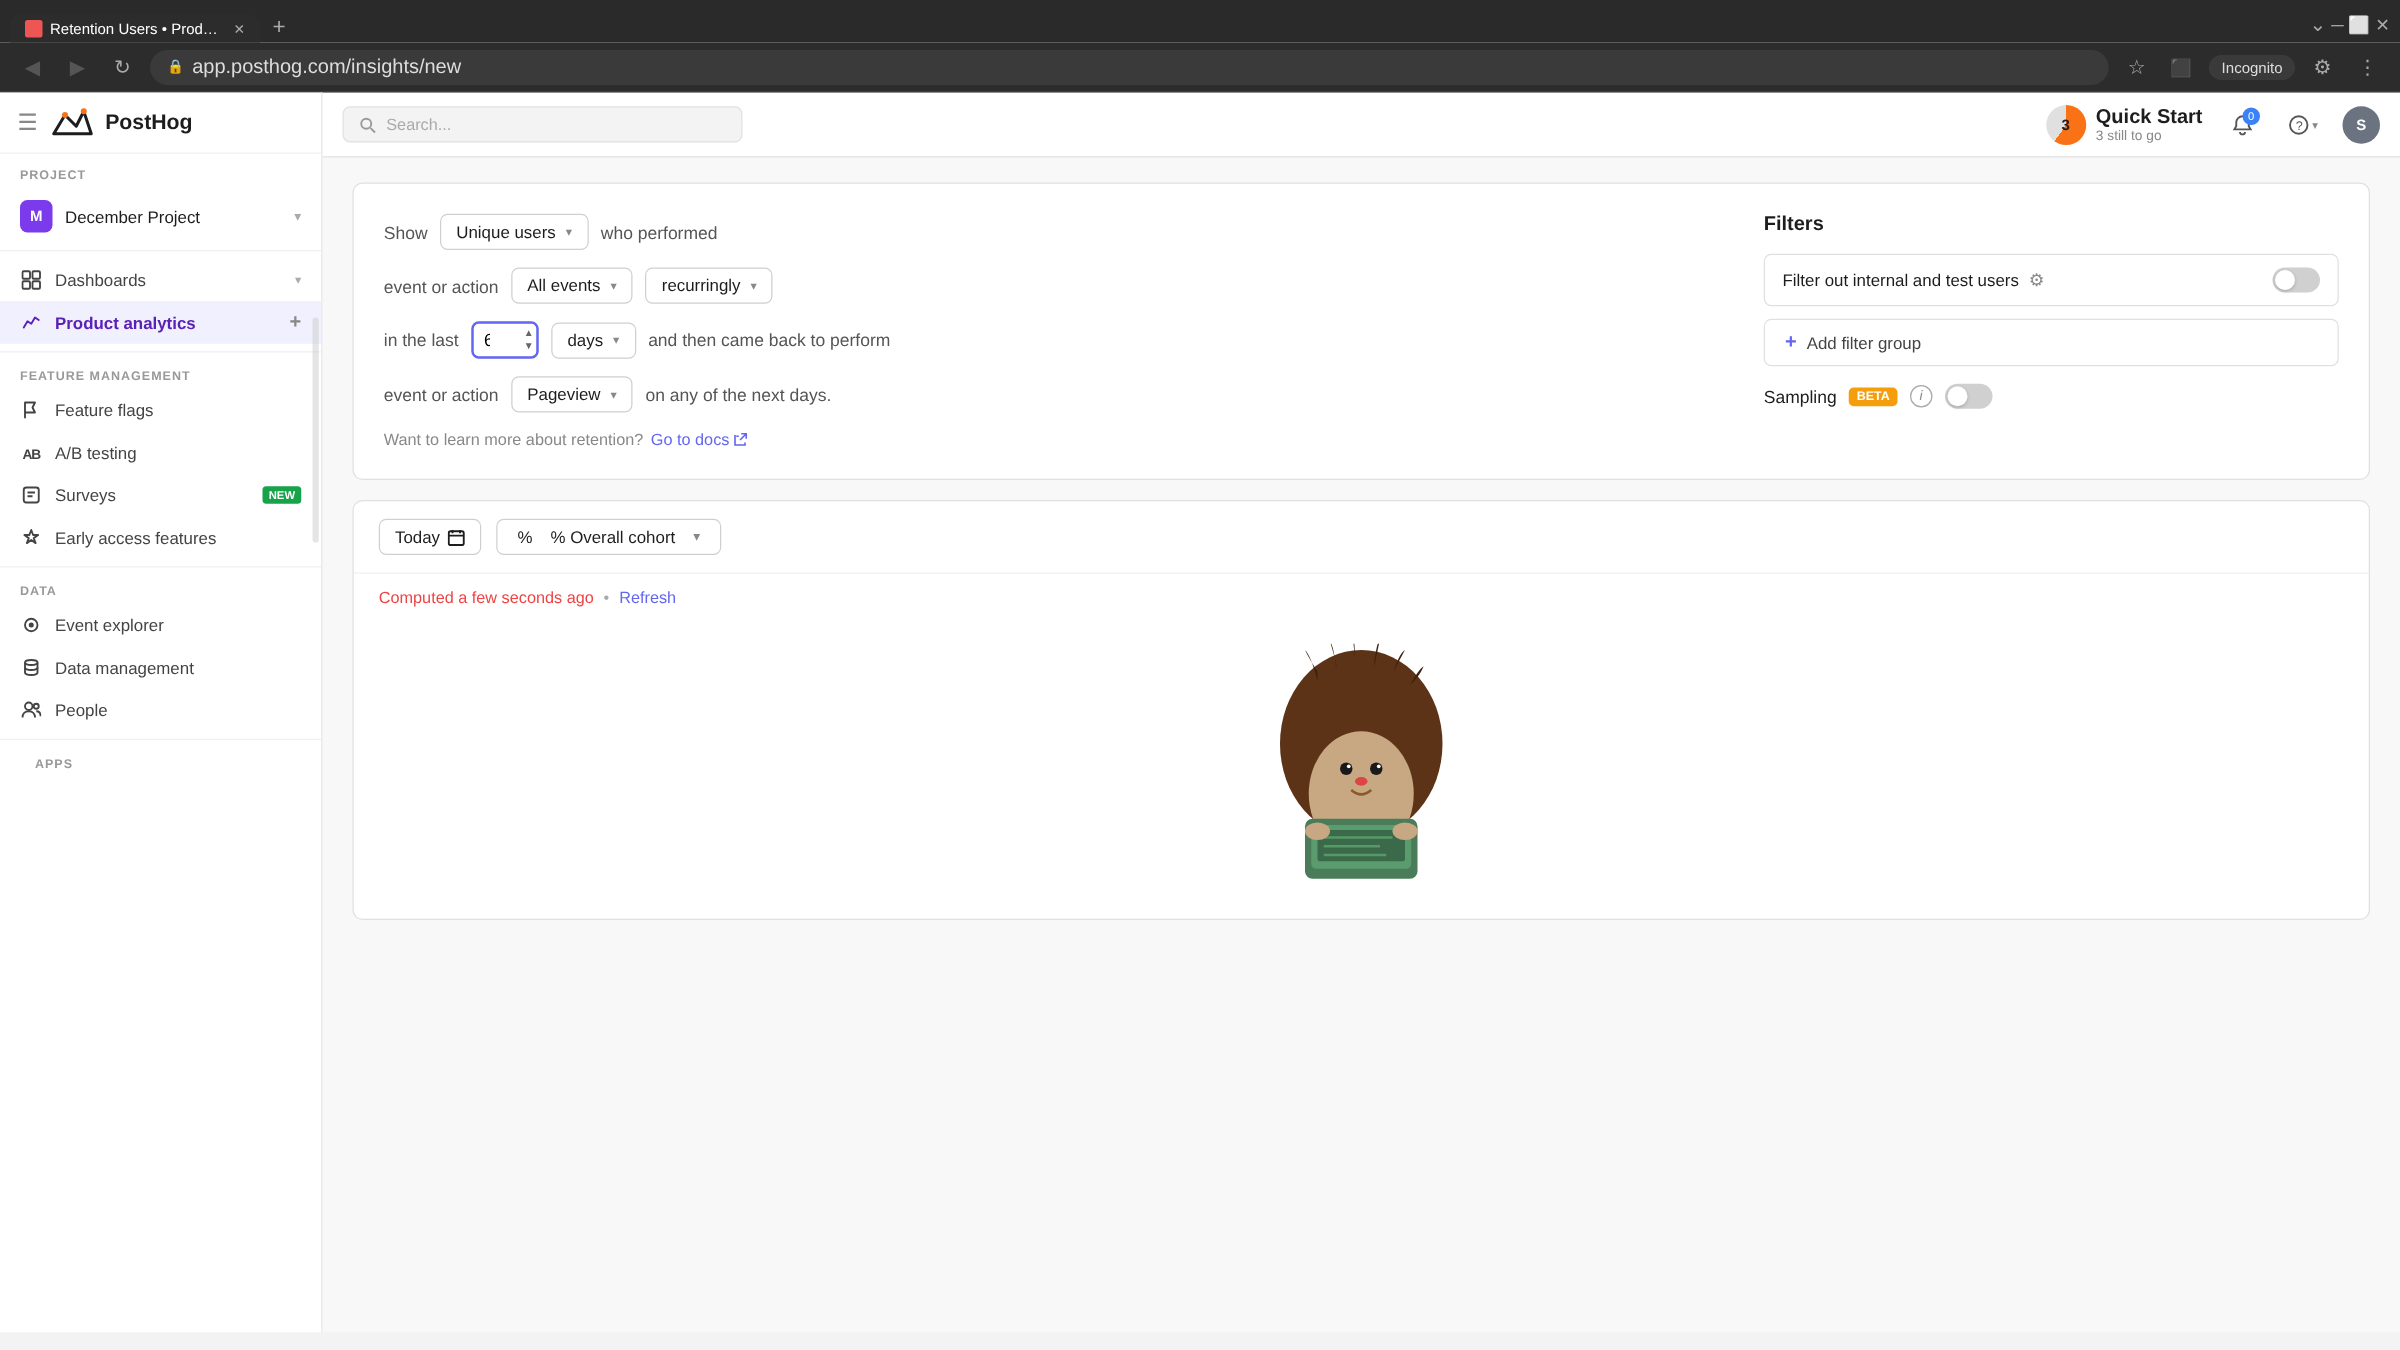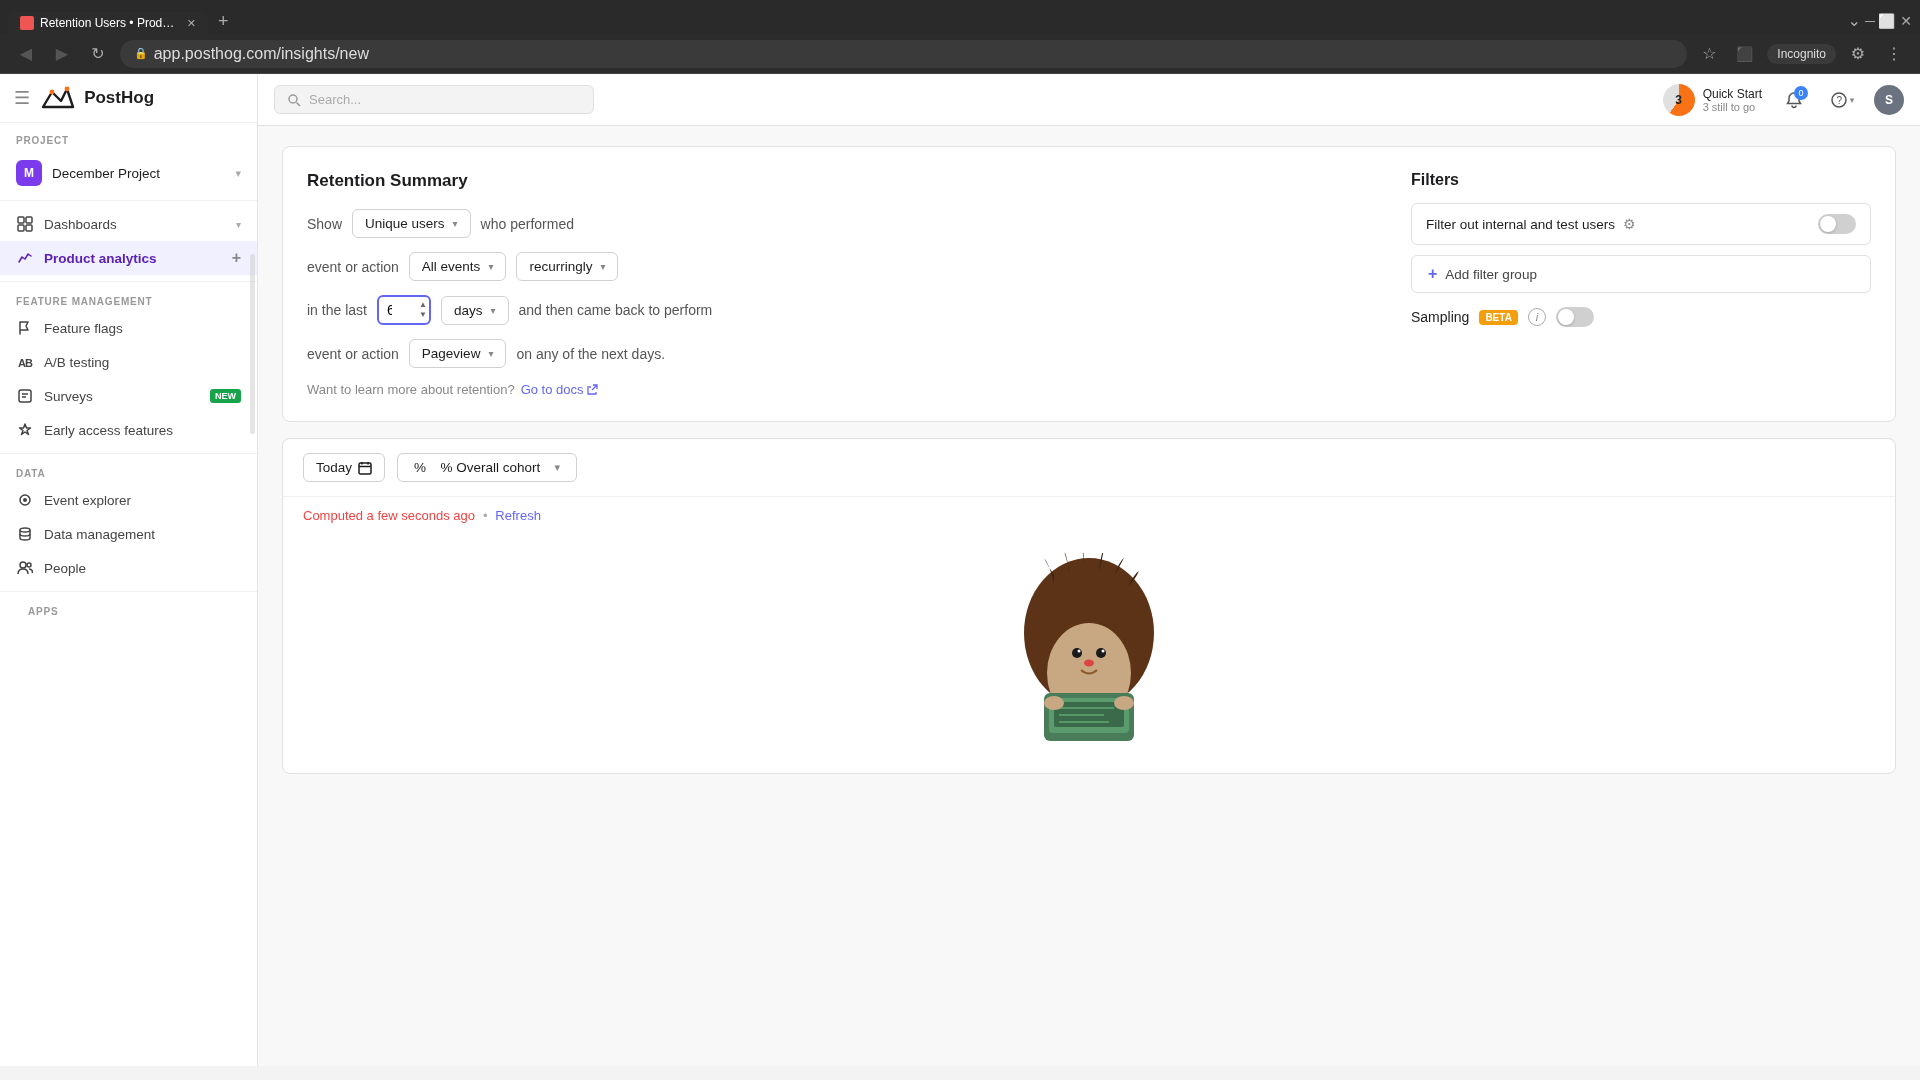--- a/index.html
+++ b/index.html
@@ -261,21 +261,21 @@
             <line x1="9.5" y1="9.5" x2="13" y2="13" stroke="#999" stroke-width="1.5"></line>
           </svg>
         <span style="color:#aaa;font-size:13px;">Search...</span>
       </div>
       <div class="header-right">
         <div class="quick-start">
           <div style="width:32px;height:32px;border-radius:50%;background:conic-gradient(#f97316 0deg 216deg,#e0e0e0 216deg 360deg);display:flex;align-items:center;justify-content:center;">
             <span style="font-size:12px;font-weight:700;color:#1d1d1f;">3</span>
           </div>
           <div style="display:flex;flex-direction:column;">
-            <span style="font-size:12px;font-weight:400;">Quick Start</span>
+            <span style="font-size:16px;font-weight:700;">Quick Start</span>
             <span style="font-size:11px;color:#888;">3 still to go</span>
           </div>
         </div>
         <div class="header-icon-btn">
           <svg width="18" height="18" viewBox="0 0 18 18">
               <path d="M9 2a5 5 0 015 5v3l1.5 2.5H2.5L4 10V7a5 5 0 015-5z" fill="none" stroke="currentColor" stroke-width="1.5"></path>
               <path d="M7 14.5a2 2 0 004 0" fill="none" stroke="currentColor" stroke-width="1.5"></path>
             </svg>
           <div class="header-badge">0</div>
         </div>
@@ -289,21 +289,20 @@
         <div class="avatar-btn">S</div>
       </div>
     </div>
 
     <div class="main-content">
       <div class="content-area">
 
         <div class="card">
           <div class="two-col">
             <div class="left-col">
-              <div class="retention-header">Retention Summary</div>
 
               <div class="retention-row">
                 <span class="retention-label">Show</span>
                 <div class="select-dropdown">
                   <span>Unique users</span>
                   <span class="chevron">▾</span>
                 </div>
                 <span class="retention-label">who performed</span>
               </div>
 

